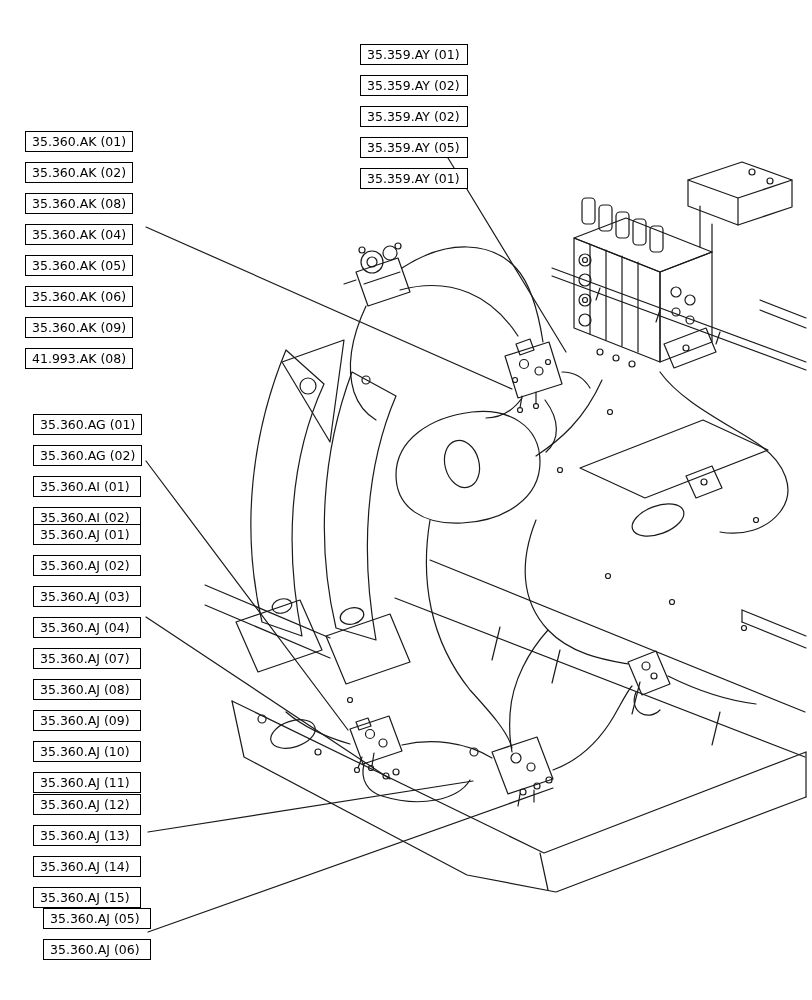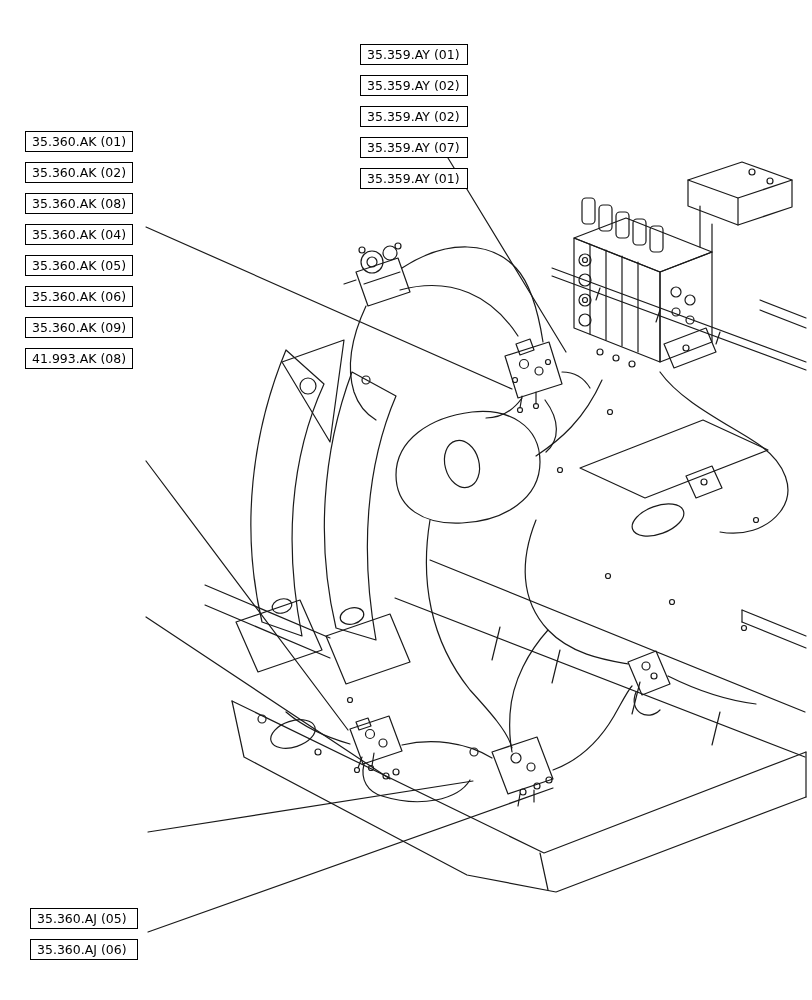--- a/index.html
+++ b/index.html
@@ -208,36 +208,59 @@
       <path d="M553 770 C580 760 600 740 614 716 C622 702 628 690 632 686"></path>
       <path d="M668 676 C696 690 724 700 756 704"></path>
       <path d="M430 520 C420 580 430 640 470 690 C490 712 508 732 512 748"></path>
     </g>
   </svg>
 
   <div class="label-group" style="left:360px;top:44px">
     <div class="label-box">35.359.AY (01)</div>
     <div class="label-box">35.359.AY (02)</div>
     <div class="label-box">35.359.AY (02)</div>
-    <div class="label-box">35.359.AY (07)</div>
+    <div class="label-box">35.359.AY (05)</div>
     <div class="label-box">35.359.AY (01)</div>
   </div>
 
   <div class="label-group" style="left:25px;top:131px">
     <div class="label-box">35.360.AK (01)</div>
     <div class="label-box">35.360.AK (02)</div>
     <div class="label-box">35.360.AK (08)</div>
     <div class="label-box">35.360.AK (04)</div>
     <div class="label-box">35.360.AK (05)</div>
     <div class="label-box">35.360.AK (06)</div>
     <div class="label-box">35.360.AK (09)</div>
     <div class="label-box">41.993.AK (08)</div>
   </div>
 
-
-
-
-  <div class="label-group" style="left:30px;top:908px">
+  <div class="label-group" style="left:33px;top:414px">
+    <div class="label-box">35.360.AG (01)</div>
+    <div class="label-box">35.360.AG (02)</div>
+    <div class="label-box">35.360.AI (01)</div>
+    <div class="label-box">35.360.AI (02)</div>
+  </div>
+
+  <div class="label-group" style="left:33px;top:524px">
+    <div class="label-box">35.360.AJ (01)</div>
+    <div class="label-box">35.360.AJ (02)</div>
+    <div class="label-box">35.360.AJ (03)</div>
+    <div class="label-box">35.360.AJ (04)</div>
+    <div class="label-box">35.360.AJ (07)</div>
+    <div class="label-box">35.360.AJ (08)</div>
+    <div class="label-box">35.360.AJ (09)</div>
+    <div class="label-box">35.360.AJ (10)</div>
+    <div class="label-box">35.360.AJ (11)</div>
+  </div>
+
+  <div class="label-group" style="left:33px;top:794px">
+    <div class="label-box">35.360.AJ (12)</div>
+    <div class="label-box">35.360.AJ (13)</div>
+    <div class="label-box">35.360.AJ (14)</div>
+    <div class="label-box">35.360.AJ (15)</div>
+  </div>
+
+  <div class="label-group" style="left:43px;top:908px">
     <div class="label-box">35.360.AJ (05)</div>
     <div class="label-box">35.360.AJ (06)</div>
   </div>
 
 </div>
 
 </body></html>

